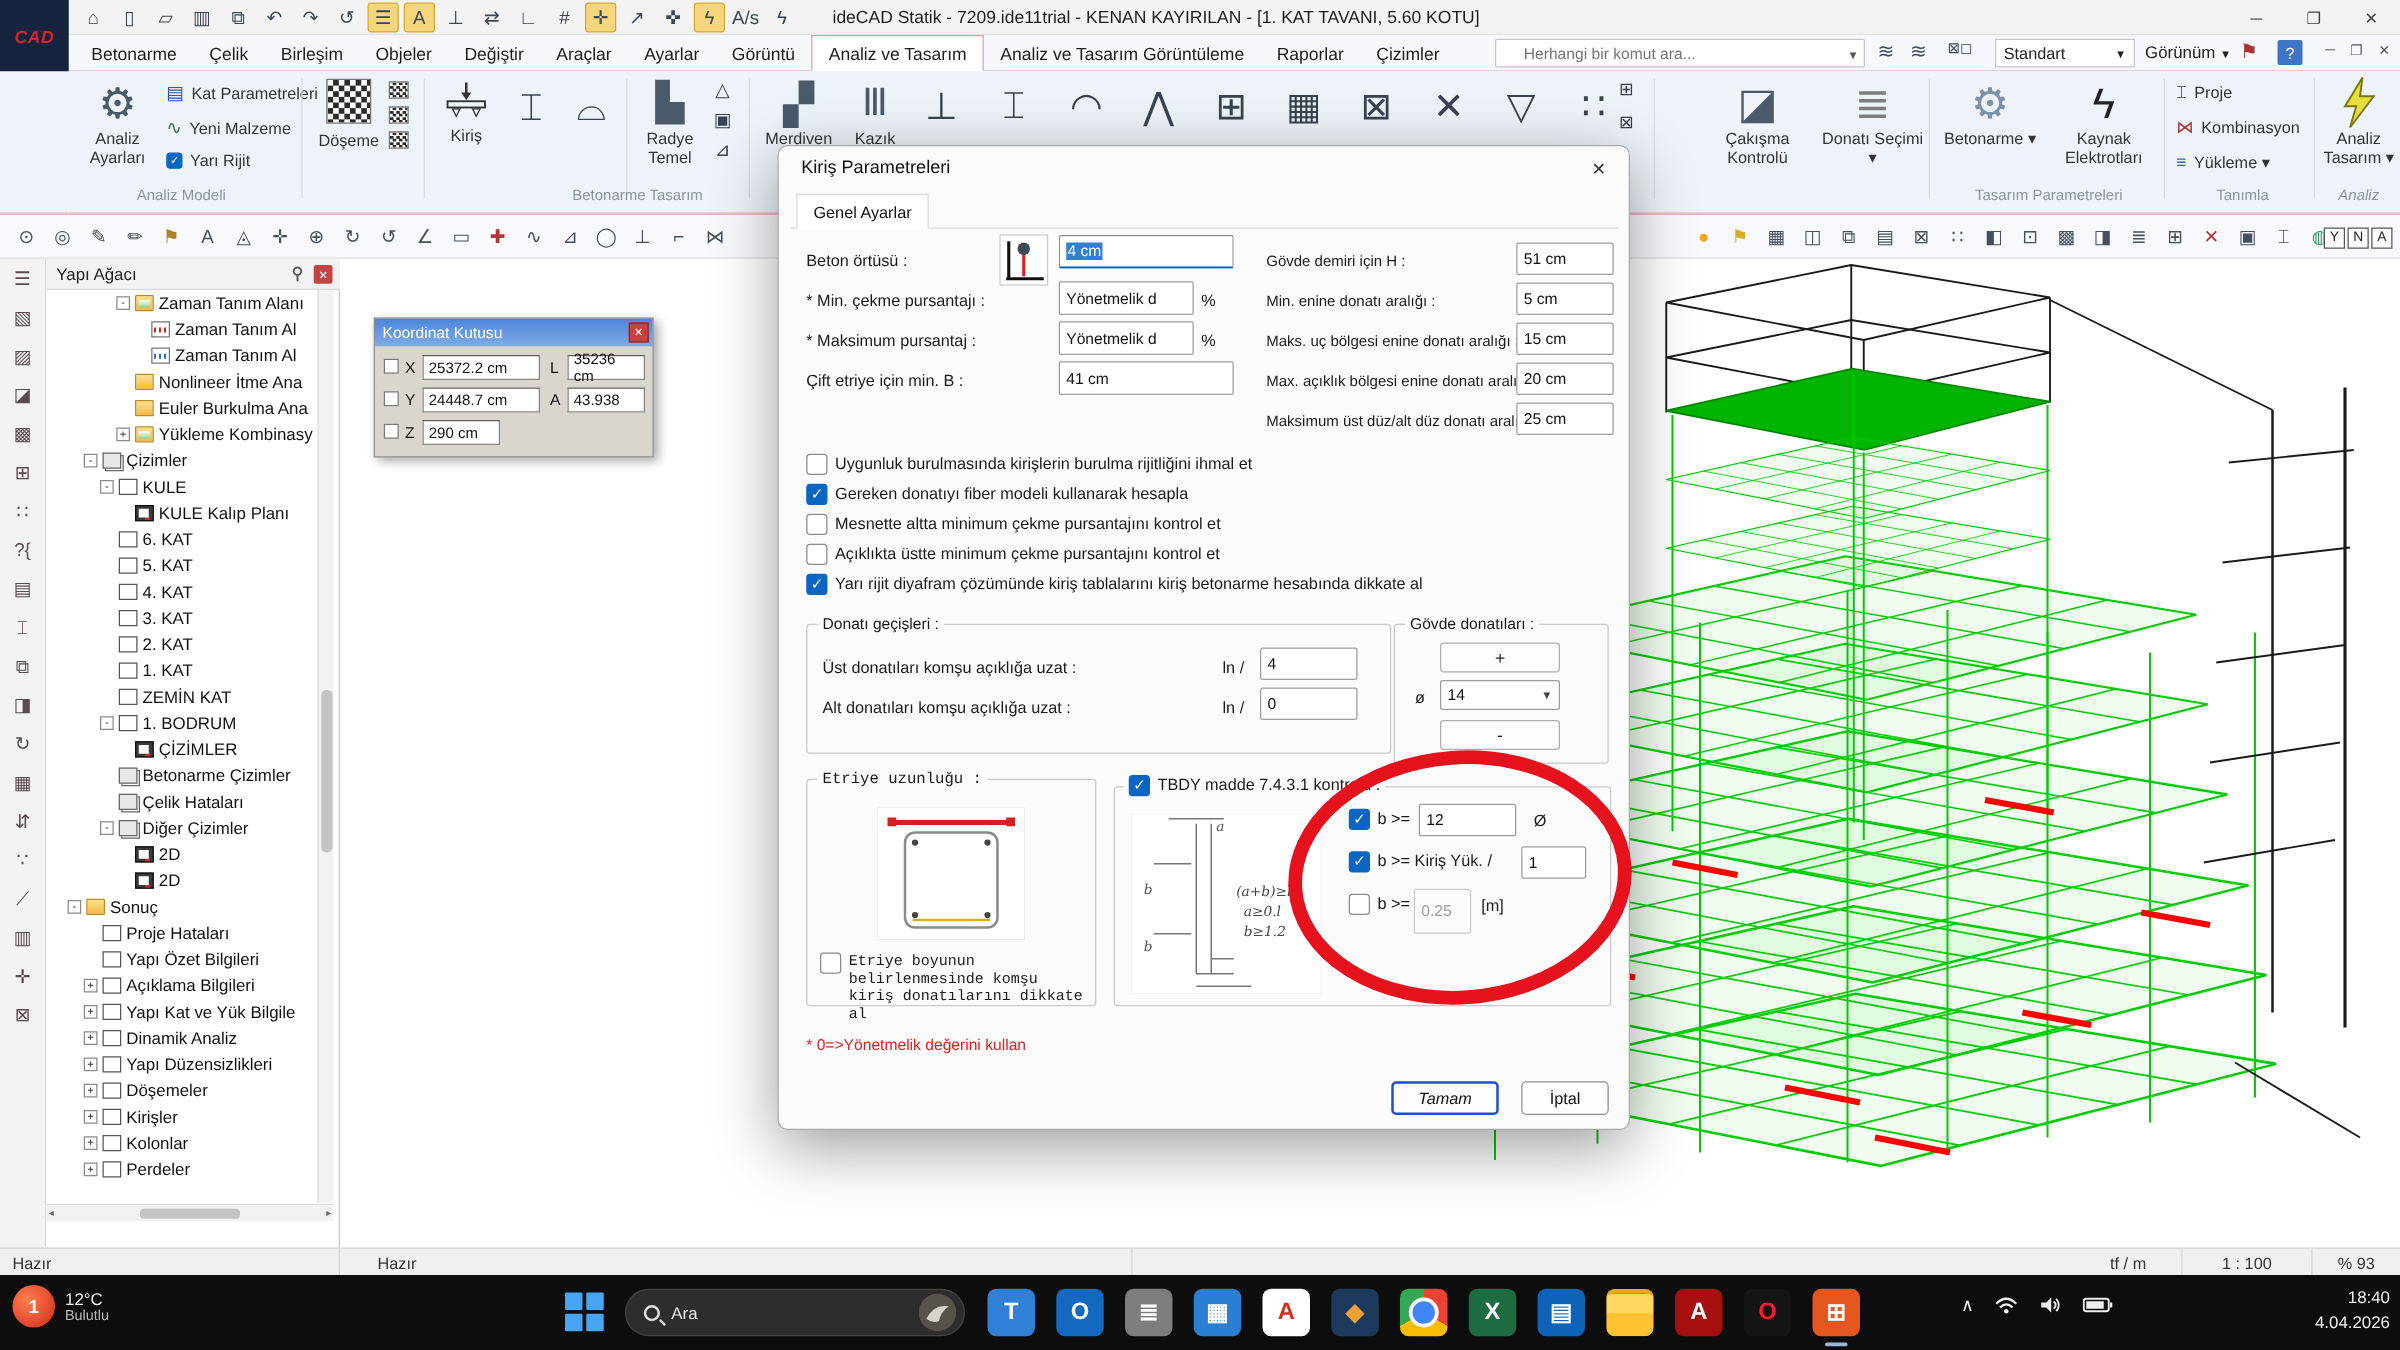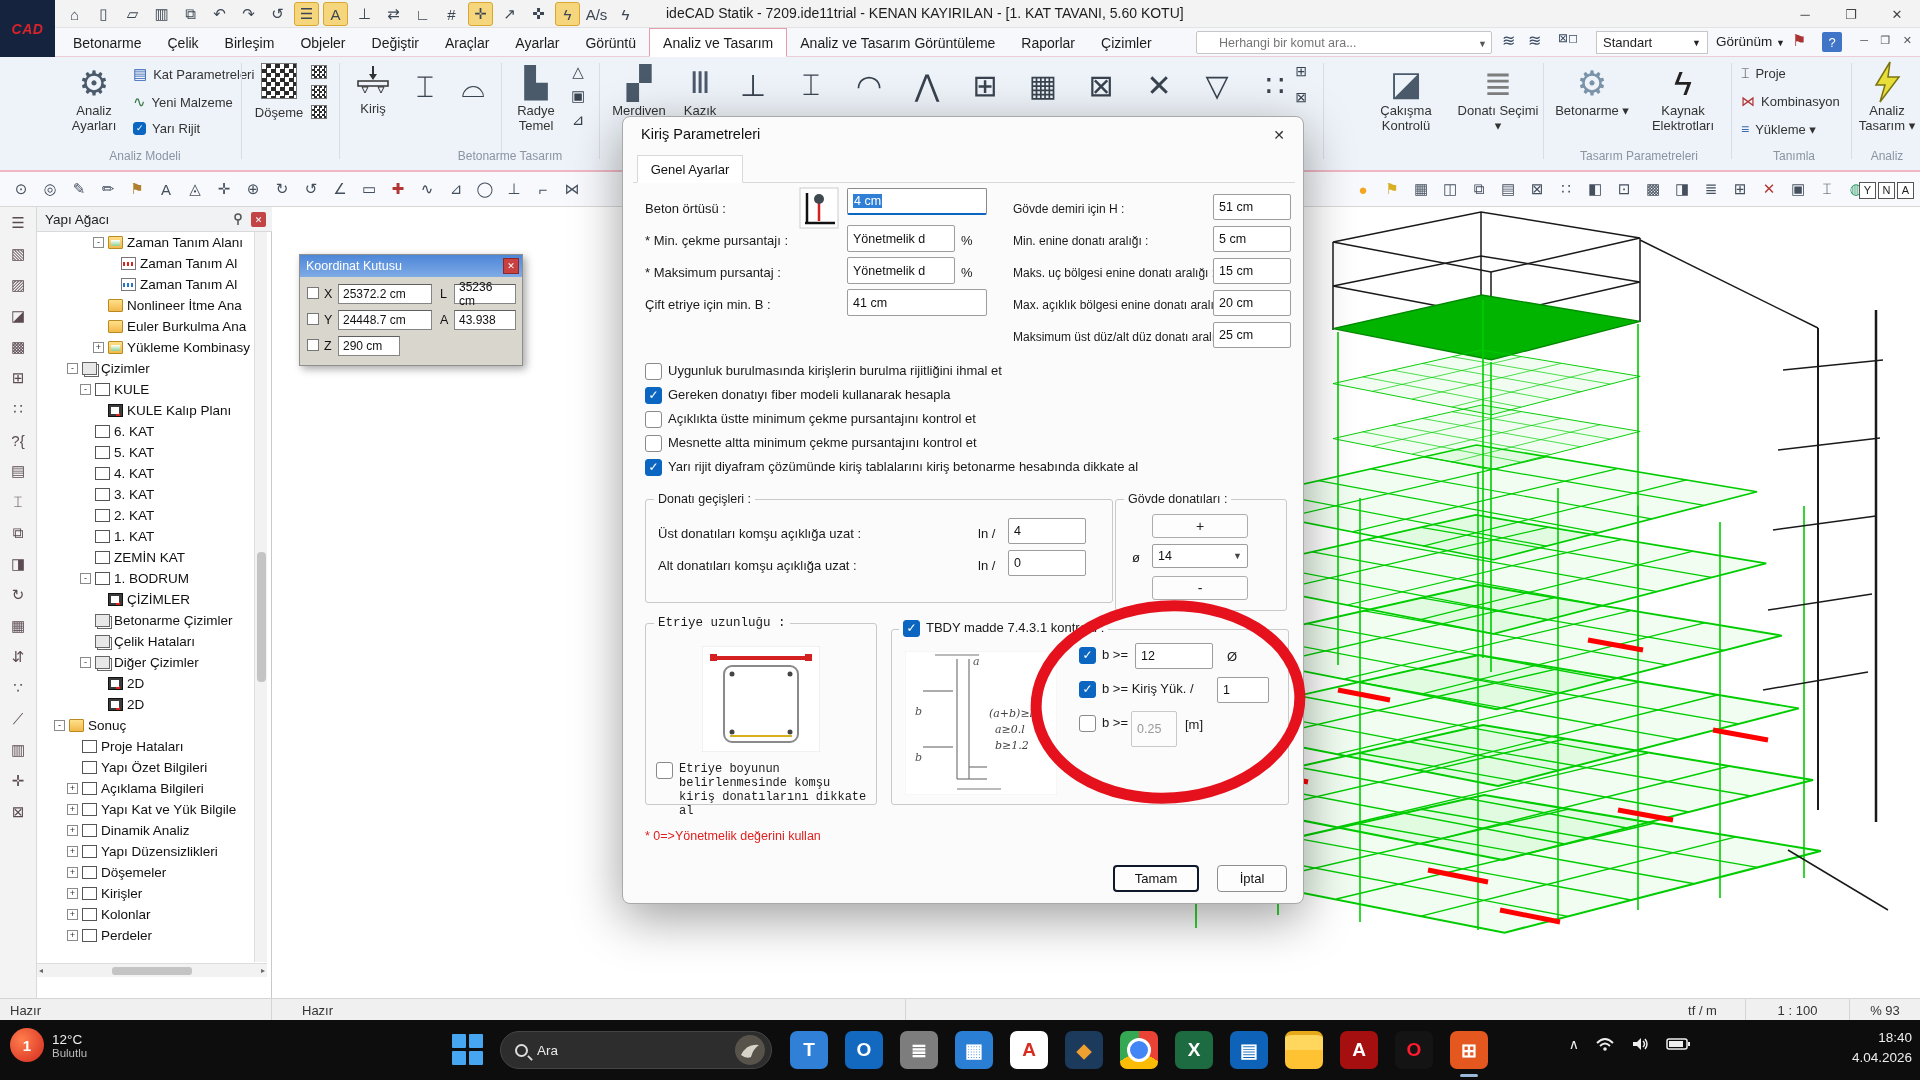--- a/index.html
+++ b/index.html
@@ -94,21 +94,21 @@
   .flabel { position:absolute; font-size:13px; color:#1a1a1a; white-space:nowrap; }
   .flabel.sm { font-size:12px; }
   .inp { position:absolute; background:#fff; border:1px solid #9d9d9d; border-radius:2px; font-size:12.5px; color:#111; display:flex; align-items:center; padding:0 5px; height:27px; }
   .inp.focus { border-color:#8a8a8a; border-bottom:2px solid #0b66c2; }
   .inp .sel { background:#2f7fd6; color:#fff; padding:0 1px; }
   .inp.dis { color:#9a9a9a; border-color:#c9c9c9; background:#fcfcfc; }
   .grp { position:absolute; border:1px solid #c9c9c9; border-radius:3px; }
   .grp-lbl { position:absolute; top:-8px; left:8px; background:#fbfbfb; padding:0 4px; font-size:12.5px; color:#1a1a1a; white-space:nowrap; }
   .cbrow { position:absolute; display:flex; align-items:flex-start; gap:6px; font-size:13px; color:#1a1a1a; white-space:nowrap; }
   .btn { position:absolute; height:27px; background:#fdfdfd; border:1px solid #8f8f8f; border-radius:4px; font-size:13px; color:#111; display:flex; align-items:center; justify-content:center; }
-  .btn.primary { border:2px solid #0f172a; }
+  .btn.primary { border:2px solid #1d4ed8;font-style:italic; }
   #dlg-note { position:absolute; left:22px; top:712px; color:#e02020; font-size:12.5px; }
   .mini-btn { position:absolute; background:#fdfdfd; border:1px solid #adadad; border-radius:3px; font-size:14px; color:#222; display:flex; align-items:center; justify-content:center; }
   .dd-arrow { position:absolute; right:5px; font-size:9px; color:#444; }
   
   #anno { position:absolute; left:1020px; top:590px; width:296px; height:226px; z-index:40; pointer-events:none; }
   
   #statusbar { position:absolute; left:0; top:998px; width:1920px; height:22px; background:#f0f0f0; border-top:1px solid #d5d5d5; font-size:13px; color:#333; }
   .st-seg { position:absolute; top:0; height:22px; display:flex; align-items:center; padding:0 10px; border-right:1px solid #d5d5d5; }
   
   #taskbar { position:absolute; left:0; top:1020px; width:1920px; height:60px; background:#0d0d0d; }
@@ -313,21 +313,21 @@
   </div>
   <div class="rib-sep" style="left:1796px;"></div>
   <div class="big-btn" style="left:1802px; top:4px; width:60px;">
     <svg width="34" height="42" style="display:block;margin:0 auto;">
       <polygon points="20,1 6,24 15,24 10,41 29,16 18,16" fill="#e8de3a" stroke="#7a7410" stroke-width="1.5"></polygon>
     </svg>
     <div>Analiz Tasarım ▾</div>
   </div>
   <div class="rib-cap" style="left:1494px; width:180px;">Tasarım Parametreleri</div>
   <div class="rib-cap" style="left:1686px; width:106px;">Tanımla</div>
-  <div class="rib-cap" style="left:1802px; width:60px;">Analiz</div>
+  <div class="rib-cap" style="left:1802px; width:60px;font-style:italic;">Analiz</div>
 </div>
 
 <div id="toolbar2">
   <div style="position:absolute;left:8px;top:4px;display:flex;gap:3px;">
 
   <span class="t2i">⊙</span>
       <span class="t2i">◎</span>
       <span class="t2i">✎</span>
       <span class="t2i">✏</span>
       <span class="t2i" style="color: rgb(176, 128, 48);">⚑</span>
@@ -786,26 +786,26 @@
         <span>Uygunluk burulmasında kirişlerin burulma rijitliğini ihmal et</span>
       </label>
 
       <label class="cbrow" style="position:static;">
         <span class="chk on"></span>
         <span>Gereken donatıyı fiber modeli kullanarak hesapla</span>
       </label>
 
       <label class="cbrow" style="position:static;">
         <span class="chk"></span>
-        <span>Açıklıkta üstte minimum çekme pursantajını kontrol et</span>
+        <span>Mesnette altta minimum çekme pursantajını kontrol et</span>
       </label>
 
       <label class="cbrow" style="position:static;">
         <span class="chk"></span>
-        <span>Mesnette altta minimum çekme pursantajını kontrol et</span>
+        <span>Açıklıkta üstte minimum çekme pursantajını kontrol et</span>
       </label>
 
       <label class="cbrow" style="position:static;">
         <span class="chk on"></span>
         <span>Yarı rijit diyafram çözümünde kiriş tablalarını kiriş betonarme hesabında dikkate al</span>
       </label>
     </div>
 
   <div class="grp" style="left:22px; top:382px; width:468px; height:104px;">
     <span class="grp-lbl">Donatı geçişleri :</span>

